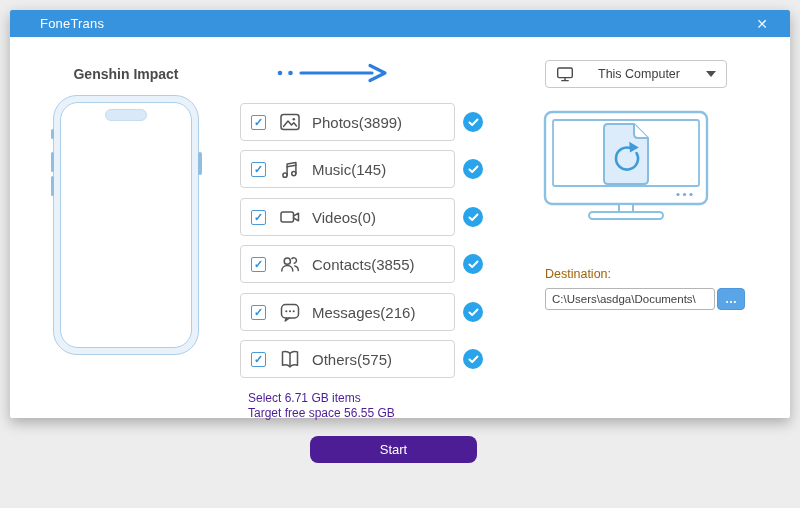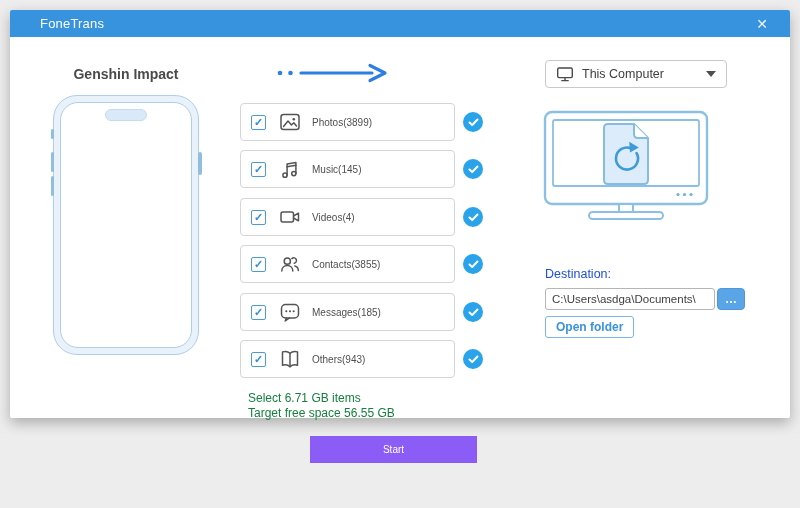--- a/index.html
+++ b/index.html
@@ -36,40 +36,40 @@
 
   
   .cat-row { position:absolute; left:230px; width:253px; height:38px; }
   .cat-box { position:absolute; left:0; top:0; width:215px; height:38px; background:#ffffff;
              border:1px solid #d5d5d5; border-radius:4px; display:flex; align-items:center;
              padding-left:10px; cursor:pointer; }
   .checkbox { width:15px; height:15px; background:#ffffff; border:1px solid #4d9bd5; border-radius:2px;
               display:flex; align-items:center; justify-content:center; font-size:11px; font-weight:700;
               color:#2f8fd9; cursor:pointer; flex:0 0 auto; }
   .cat-icon { width:24px; height:24px; margin-left:12px; flex:0 0 auto; }
-  .cat-label { margin-left:10px; font-size:10px; color:#4f4f4f; }
+  .cat-label { margin-left:10px; font-size:15px; color:#4f4f4f; }
   .done-circle { position:absolute; left:223px; top:9px; width:20px; height:20px; border-radius:50%;
                  background:#29a3e9; display:flex; align-items:center; justify-content:center; }
 
   
-  .summary { position:absolute; left:238px; top:381px; font-size:12px; color:#15803d; line-height:15px; }
-  .start-btn { position:absolute; left:300px; top:426px; width:167px; height:27px; background:#8b5cf6;
-               border:none; border-radius:0; color:#ffffff; font-size:10px; font-family:"Liberation Sans",sans-serif;
+  .summary { position:absolute; left:238px; top:381px; font-size:12px; color:#4c1d95; line-height:15px; }
+  .start-btn { position:absolute; left:300px; top:426px; width:167px; height:27px; background:#4c1d95;
+               border:none; border-radius:8px; color:#ffffff; font-size:13px; font-family:"Liberation Sans",sans-serif;
                display:flex; align-items:center; justify-content:center; cursor:pointer; }
 
   
   .target-select { position:absolute; left:535px; top:50px; width:182px; height:28px; background:#ffffff;
                    border:1px solid #c9c9c9; border-radius:4px; display:flex; align-items:center;
                    padding:0 10px; cursor:pointer; }
-  .target-select .sel-label { font-size:12.5px; color:#404040; margin-left:8px; }
+  .target-select .sel-label { font-size:12.5px; color:#404040; margin-left:24px; }
   .caret-down { margin-left:auto; width:0; height:0; border-left:5.5px solid transparent;
                 border-right:5.5px solid transparent; border-top:6.5px solid #4f4f4f; }
   .pc-illustration { position:absolute; left:532px; top:100px; }
 
-  .dest-label { position:absolute; left:535px; top:257px; font-size:12.5px; color:#1d4ed8; }
+  .dest-label { position:absolute; left:535px; top:257px; font-size:12.5px; color:#a16207; }
   .dest-path { position:absolute; left:535px; top:278px; width:170px; height:22px; border:1px solid #b5b5b5;
                border-radius:3px; font-size:11.5px; color:#3f3f3f; padding:4px 6px;
                font-family:"Liberation Sans",sans-serif; background:#ffffff; }
   .browse-btn { position:absolute; left:707px; top:278px; width:28px; height:22px; background:#5aa5e8;
                 border:1px solid #4f97d8; border-radius:4px; color:#ffffff; font-size:12px; font-weight:700;
                 display:flex; align-items:center; justify-content:center; line-height:0; cursor:pointer; }
   .open-folder-btn { position:absolute; left:535px; top:306px; height:22px; padding:0 10px; background:#ffffff;
                 border:1px solid #79b5e9; border-radius:3px; color:#3a93dc; font-size:12px; font-weight:600;
                 font-family:"Liberation Sans",sans-serif; display:flex; align-items:center; cursor:pointer; }
 </style>
@@ -136,21 +136,21 @@
       </span>
     </div>
 
     <div class="cat-row" style="top:188px">
       <div class="cat-box">
         <span class="checkbox">✓</span>
         <svg class="cat-icon" viewBox="0 0 24 24" fill="none" stroke="#545454" stroke-width="1.5" stroke-linecap="round" stroke-linejoin="round">
           <rect x="3" y="7" width="12.5" height="10" rx="2"></rect>
           <path d="M15.5 11 L20.5 8.2 V15.8 L15.5 13"></path>
         </svg>
-        <span class="cat-label">Videos(4)</span>
+        <span class="cat-label">Videos(0)</span>
       </div>
       <span class="done-circle">
         <svg width="11" height="9" viewBox="0 0 11 9">
             <polyline points="1.5,4.5 4.2,7 9.5,1.5" stroke="#ffffff" stroke-width="2" fill="none" stroke-linecap="round" stroke-linejoin="round"></polyline>
           </svg>
       </span>
     </div>
 
     <div class="cat-row" style="top:235px">
       <div class="cat-box">
@@ -173,37 +173,37 @@
     <div class="cat-row" style="top:283px">
       <div class="cat-box">
         <span class="checkbox">✓</span>
         <svg class="cat-icon" viewBox="0 0 24 24" fill="none" stroke="#545454" stroke-width="1.5" stroke-linecap="round" stroke-linejoin="round">
           <rect x="3.5" y="4.5" width="17" height="13.5" rx="4"></rect>
           <path d="M8.5 18 L7.2 21 L11.5 18"></path>
           <circle cx="8.3" cy="11.2" r="1.05" fill="#545454" stroke="none"></circle>
           <circle cx="12" cy="11.2" r="1.05" fill="#545454" stroke="none"></circle>
           <circle cx="15.7" cy="11.2" r="1.05" fill="#545454" stroke="none"></circle>
         </svg>
-        <span class="cat-label">Messages(185)</span>
+        <span class="cat-label">Messages(216)</span>
       </div>
       <span class="done-circle">
         <svg width="11" height="9" viewBox="0 0 11 9">
             <polyline points="1.5,4.5 4.2,7 9.5,1.5" stroke="#ffffff" stroke-width="2" fill="none" stroke-linecap="round" stroke-linejoin="round"></polyline>
           </svg>
       </span>
     </div>
 
     <div class="cat-row" style="top:330px">
       <div class="cat-box">
         <span class="checkbox">✓</span>
         <svg class="cat-icon" viewBox="0 0 24 24" fill="none" stroke="#545454" stroke-width="1.5" stroke-linecap="round" stroke-linejoin="round">
           <path d="M12 6.3 C10.2 4.6 7.2 4.1 4.5 4.9 V18.3 C7.2 17.5 10.2 18 12 19.7 C13.8 18 16.8 17.5 19.5 18.3 V4.9 C16.8 4.1 13.8 4.6 12 6.3 Z"></path>
           <path d="M12 6.3 V19.7"></path>
         </svg>
-        <span class="cat-label">Others(943)</span>
+        <span class="cat-label">Others(575)</span>
       </div>
       <span class="done-circle">
         <svg width="11" height="9" viewBox="0 0 11 9">
             <polyline points="1.5,4.5 4.2,7 9.5,1.5" stroke="#ffffff" stroke-width="2" fill="none" stroke-linecap="round" stroke-linejoin="round"></polyline>
           </svg>
       </span>
     </div>
 
     <div class="summary">
       <div>Select 6.71 GB items</div>
@@ -232,16 +232,15 @@
       <rect x="47" y="102" width="74" height="7" rx="3.5" fill="#ffffff" stroke="#8cc0e3" stroke-width="2"></rect>
       <path d="M66 14 H92 L106 28 V70 Q106 74 102 74 H66 Q62 74 62 70 V18 Q62 14 66 14 Z" fill="#dcecfa" stroke="#85bce0" stroke-width="2" stroke-linejoin="round"></path>
       <path d="M92 14 V24 Q92 28 96 28 H106" fill="#ffffff" stroke="#85bce0" stroke-width="2" stroke-linejoin="round"></path>
       <path d="M89.5 38.5 A11 11 0 1 0 94.5 43" fill="none" stroke="#3e9bd8" stroke-width="2.6" stroke-linecap="round"></path>
       <path d="M87.2 31.8 L96.8 37.6 L88 42.4 Z" fill="#3e9bd8"></path>
     </svg>
 
     <div class="dest-label">Destination:</div>
     <input class="dest-path" value="C:\Users\asdga\Documents\" style="">
     <button class="browse-btn">…</button>
-    <button class="open-folder-btn">Open folder</button>
 
   </div>
 </div>
 
 </body></html>

